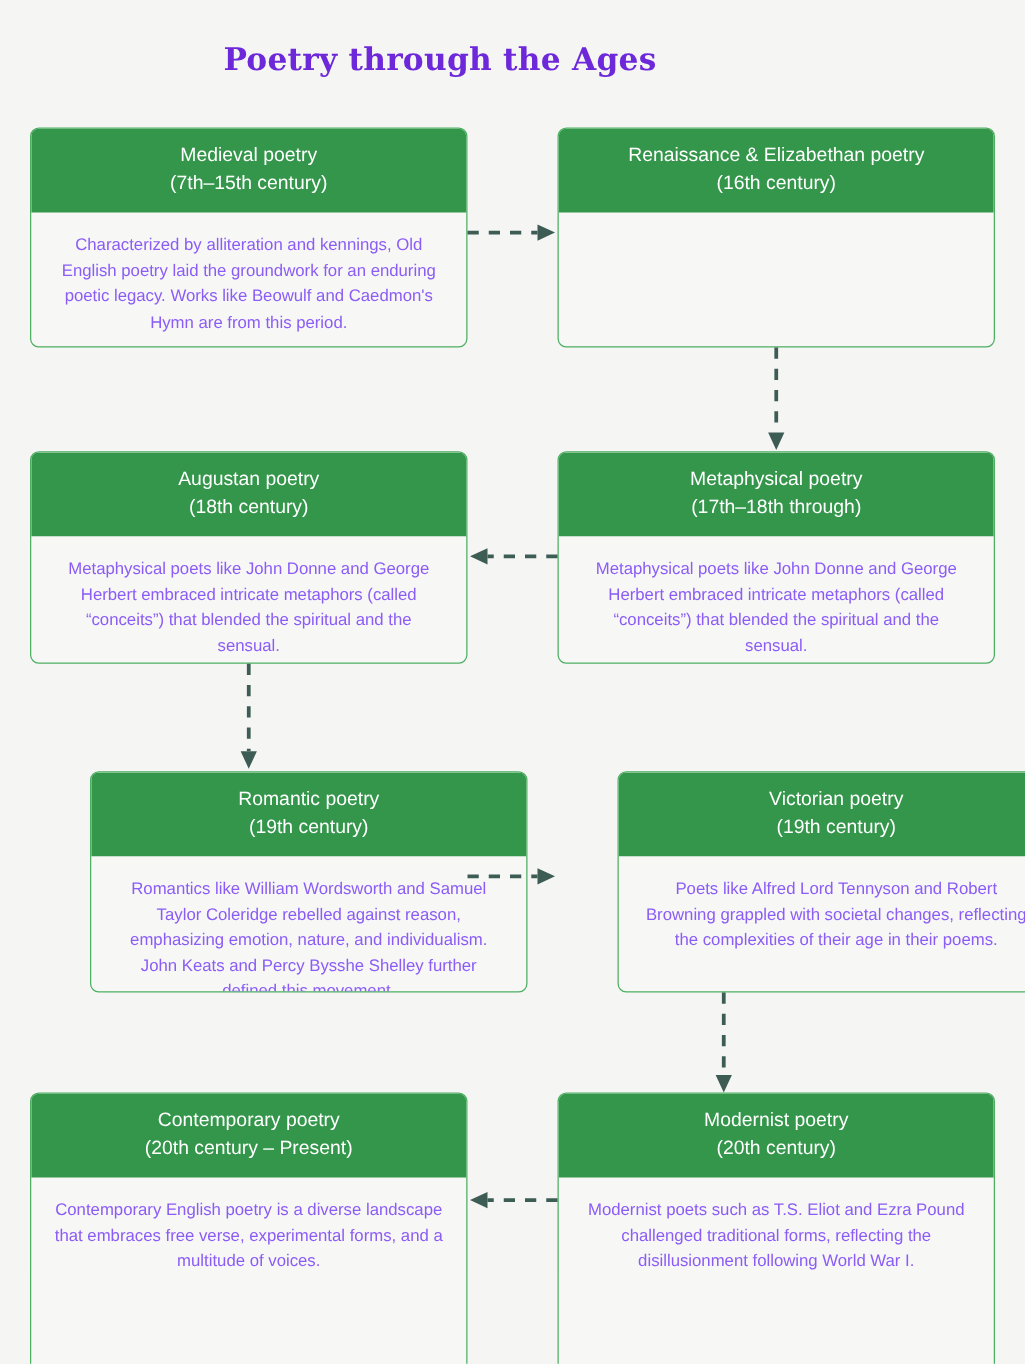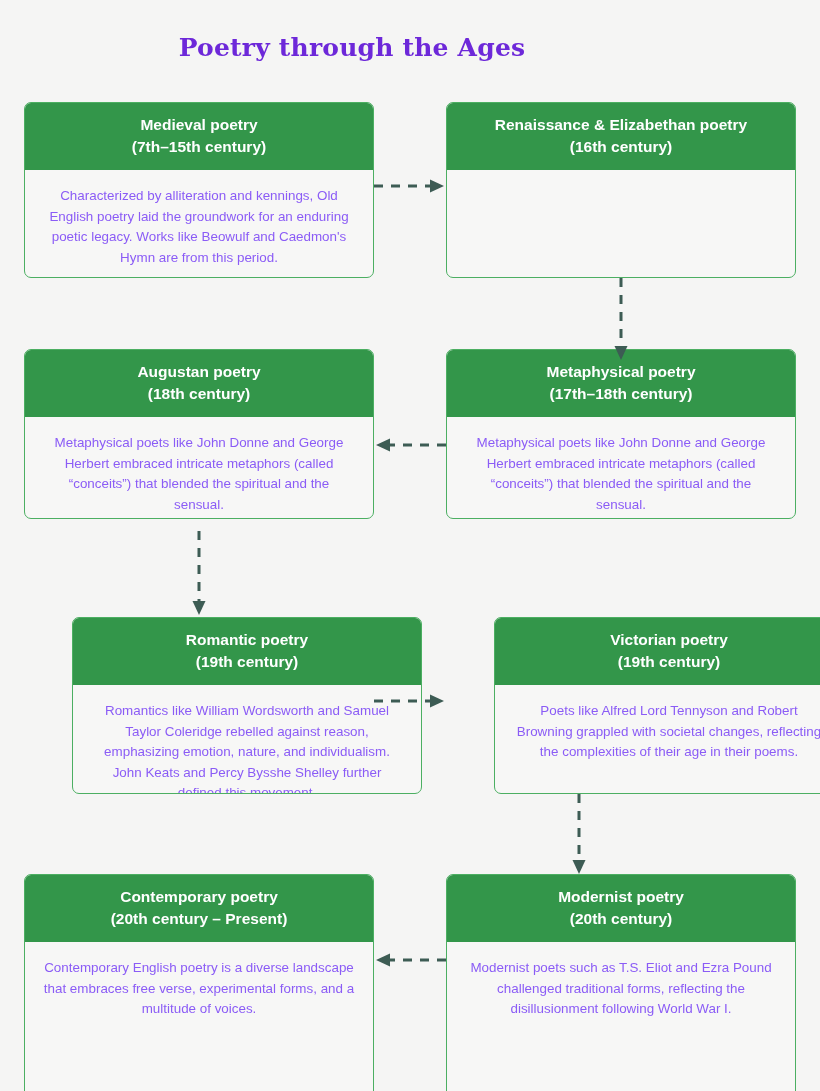--- a/index.html
+++ b/index.html
@@ -40,21 +40,21 @@
     border: 1.5px solid #4caf62;
     border-radius: 7px;
     background: #f7f7f6;
     box-sizing: border-box;
     overflow: hidden;
   }
   .card-header {
     background: #33964a;
     color: #ffffff;
     font-size: 15.5px;
-    font-weight: bold;
+    font-weight: normal;
     text-align: center;
     line-height: 1.42;
     padding: 11px 12px 12px 12px;
     box-sizing: border-box;
   }
   .card-header .sub {
     display: block;
   }
   .card-body {
     color: #8b5cf6;
@@ -63,21 +63,21 @@
     text-align: center;
     padding: 16px 18px 18px 18px;
     box-sizing: border-box;
   }
 
   
   .col-left  { left: 24px; }
   .col-right { left: 446px; }
 
   .row-1 { top: 102px; height: 176px; }
-  .row-2 { top: 349px; height: 170px; }
+  .row-2 { top: 361px; height: 170px; }
   .row-3 { top: 617px; height: 177px; margin-left: 48px; }
   .row-4 { top: 874px; height: 229px; }
 
   
   .conn {
     position: absolute;
   }
   .conn svg {
     display: block;
     overflow: visible;
@@ -109,21 +109,21 @@
     <div class="card-header">
       <span>Augustan poetry</span>
       <span class="sub">(18th century)</span>
     </div>
     <div class="card-body">Metaphysical poets like John Donne and George Herbert embraced intricate metaphors (called “conceits”) that blended the spiritual and the sensual.</div>
   </div>
 
   <div class="card col-right row-2">
     <div class="card-header">
       <span>Metaphysical poetry</span>
-      <span class="sub">(17th–18th century)</span>
+      <span class="sub">(17th–18th through)</span>
     </div>
     <div class="card-body">Metaphysical poets like John Donne and George Herbert embraced intricate metaphors (called “conceits”) that blended the spiritual and the sensual.</div>
   </div>
 
   <div class="card col-left row-3">
     <div class="card-header">
       <span>Romantic poetry</span>
       <span class="sub">(19th century)</span>
     </div>
     <div class="card-body">Romantics like William Wordsworth and Samuel Taylor Coleridge rebelled against reason, emphasizing emotion, nature, and individualism. John Keats and Percy Bysshe Shelley further defined this movement.</div>

